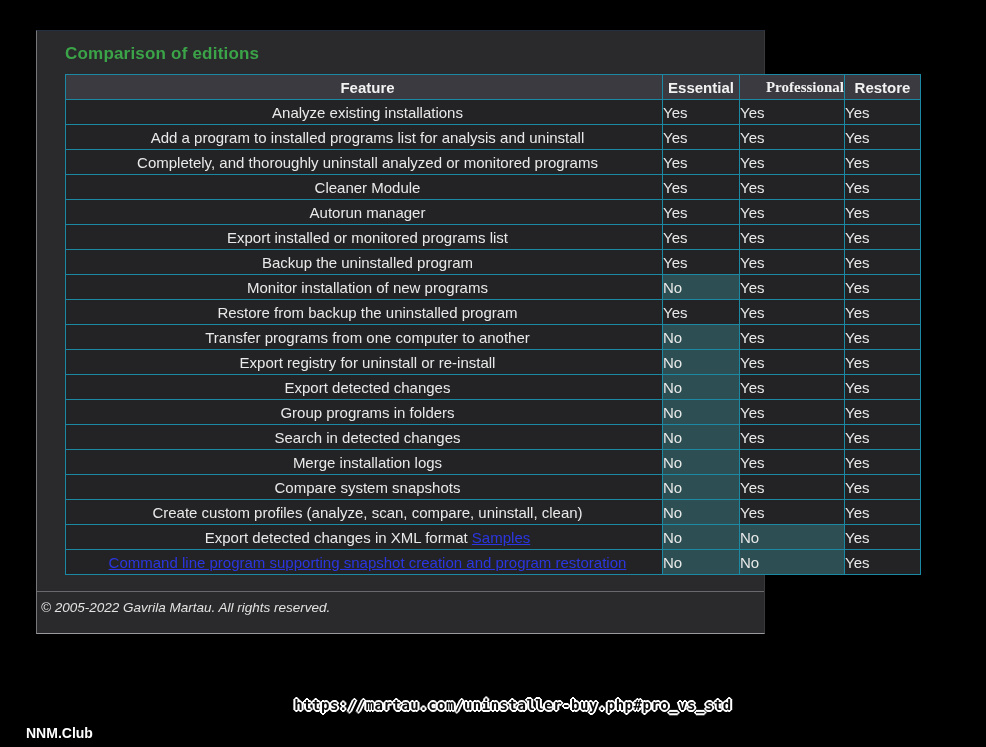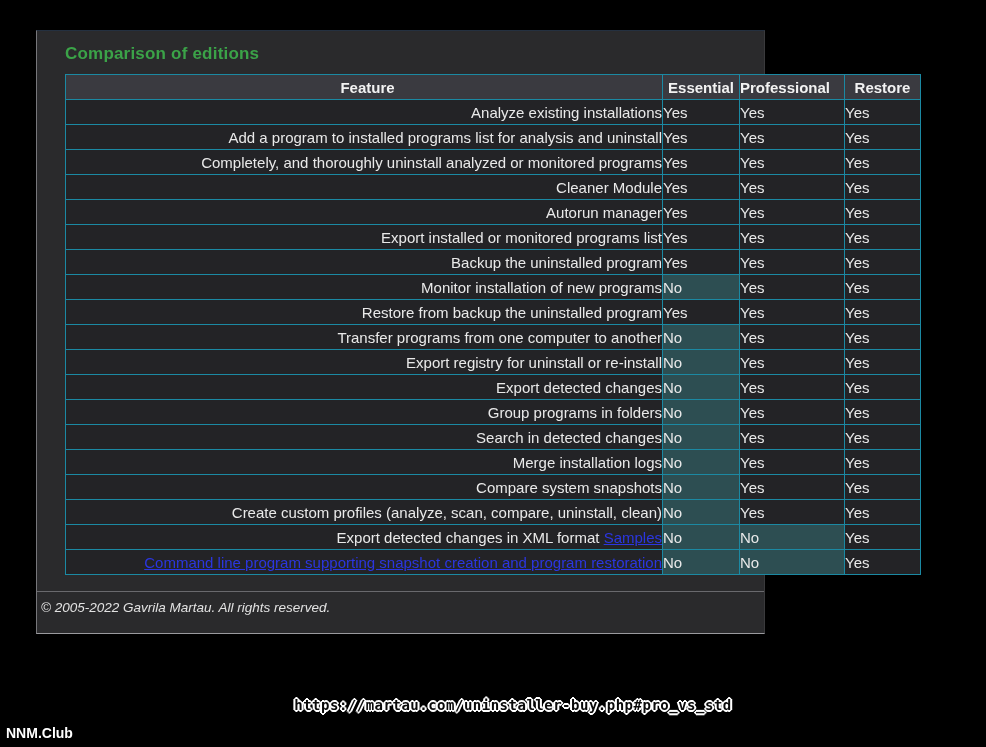--- a/index.html
+++ b/index.html
@@ -43,24 +43,24 @@
     white-space: nowrap;
     overflow: hidden;
   }
   table.cmp th {
     background: #3a3a40;
     font-weight: bold;
     color: #f2f2f2;
   }
   th.feature-h { text-align: center; padding-left: 7px; width: 597px; }
   th.col-ess   { width: 77px;  text-align: center; }
-  th.col-pro   { width: 105px; text-align: left; }
+  th.col-pro   { width: 105px; text-align: right; font-family: Liberation Serif, serif; }
   th.col-ult   { width: 76px;  text-align: center; }
   td.feature {
-    text-align: right;
+    text-align: center;
     padding-left: 7px;
     background: #232326;
     margin-left: 48px;
   }
   td.val {
     text-align: left;
     background: #232326;
   }
   td.val.no {
     background: var(--nobg, #2d4e52);
@@ -89,21 +89,21 @@
     letter-spacing: 0.5px;
     color: #0a0a0a;
     text-shadow:
       -2px 0 #fff, 2px 0 #fff, 0 -2px #fff, 0 2px #fff,
       -1px -1px #fff, 1px -1px #fff, -1px 1px #fff, 1px 1px #fff;
     white-space: nowrap;
     padding-left: 40px;
   }
   .watermark {
     position: absolute;
-    left: 6px; top: 725px;
+    left: 26px; top: 725px;
     font-size: 14px;
     font-weight: bold;
     color: #fff;
   }
 </style>
 </head>
 <body>
 
 <div class="panel">
   <div class="page-title">Comparison of editions</div>

